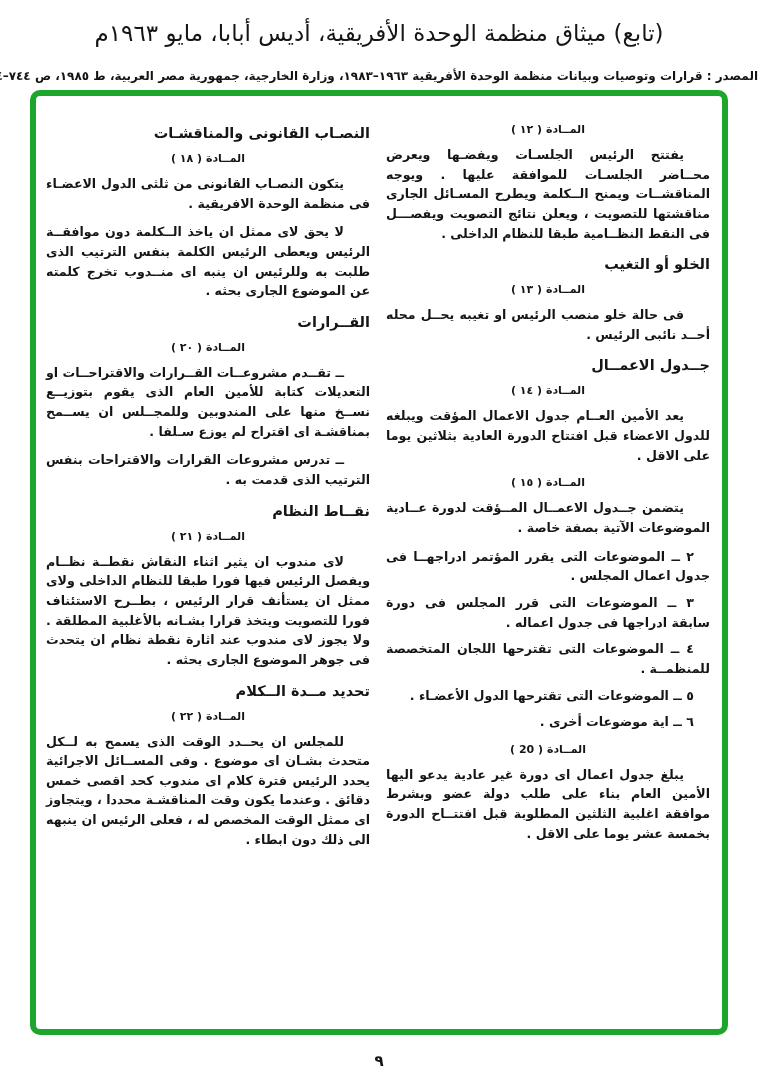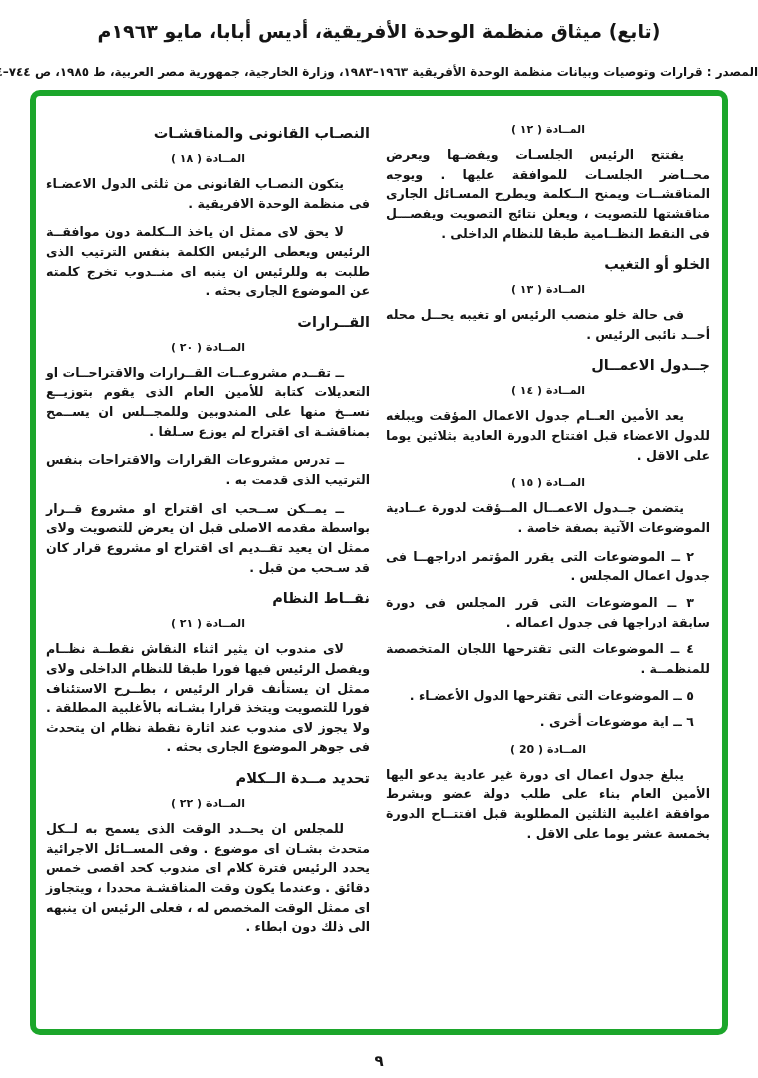--- a/index.html
+++ b/index.html
@@ -16,22 +16,22 @@
   .page {
     position: relative;
     width: 758px;
     height: 1078px;
   }
   .page-header {
     padding-top: 20px;
     text-align: center;
   }
   .doc-title {
-    font-size: 19px;
-    font-weight: 700;
+    font-size: 23px;
+    font-weight: 400;
     letter-spacing: 0;
   }
   .doc-source {
     margin-top: 23px;
     font-size: 12px;
     font-weight: 700;
     white-space: nowrap;
     text-align: right;
   }
   .page-frame {
@@ -122,21 +122,20 @@
       </div>
     <div class="column">
         <div class="section-heading">النصـاب القانونى والمناقشـات</div>
         <div class="article-heading">المــادة ( ١٨ )</div>
         <div class="paragraph">يتكون النصـاب القانونى من ثلثى الدول الاعضـاء فى منظمة الوحدة الافريقية .</div>
         <div class="paragraph">لا يحق لاى ممثل ان ياخذ الــكلمة دون موافقــة الرئيس ويعطى الرئيس الكلمة بنفس الترتيب الذى طلبت به وللرئيس ان ينبه اى منــدوب تخرج كلمته عن الموضوع الجارى بحثه .</div>
         <div class="section-heading">القــرارات</div>
         <div class="article-heading">المــادة ( ٢٠ )</div>
         <div class="paragraph">ــ تقــدم مشروعــات القــرارات والاقتراحــات او التعديلات كتابة للأمين العام الذى يقوم بتوزيــع نســخ منها على المندوبين وللمجــلس ان يســمح بمناقشـة اى اقتراح لم يوزع سـلفا .</div>
         <div class="paragraph">ــ تدرس مشروعات القرارات والاقتراحات بنفس الترتيب الذى قدمت به .</div>
-        <div class="paragraph">ــ يمــكن ســحب اى اقتراح او مشروع قــرار بواسطة مقدمه الاصلى قبل ان يعرض للتصويت ولاى ممثل ان يعيد تقــديم اى اقتراح او مشروع قرار كان قد سـحب من قبل .</div>
         <div class="section-heading">نقــاط النظام</div>
         <div class="article-heading">المــادة ( ٢١ )</div>
         <div class="paragraph">لاى مندوب ان يثير اثناء النقاش نقطــة نظــام ويفصل الرئيس فيها فورا طبقا للنظام الداخلى ولاى ممثل ان يستأنف قرار الرئيس ، بطــرح الاستئناف فورا للتصويت ويتخذ قرارا بشـانه بالأغلبية المطلقة . ولا يجوز لاى مندوب عند اثارة نقطة نظام ان يتحدث فى جوهر الموضوع الجارى بحثه .</div>
         <div class="section-heading">تحديد مــدة الــكلام</div>
         <div class="article-heading">المــادة ( ٢٢ )</div>
         <div class="paragraph">للمجلس ان يحــدد الوقت الذى يسمح به لــكل متحدث بشـان اى موضوع . وفى المســائل الاجرائية يحدد الرئيس فترة كلام اى مندوب كحد اقصى خمس دقائق . وعندما يكون وقت المناقشـة محددا ، ويتجاوز اى ممثل الوقت المخصص له ، فعلى الرئيس ان ينبهه الى ذلك دون ابطاء .</div>
       </div>
   </div>
 
   <div class="page-number">٩</div>

